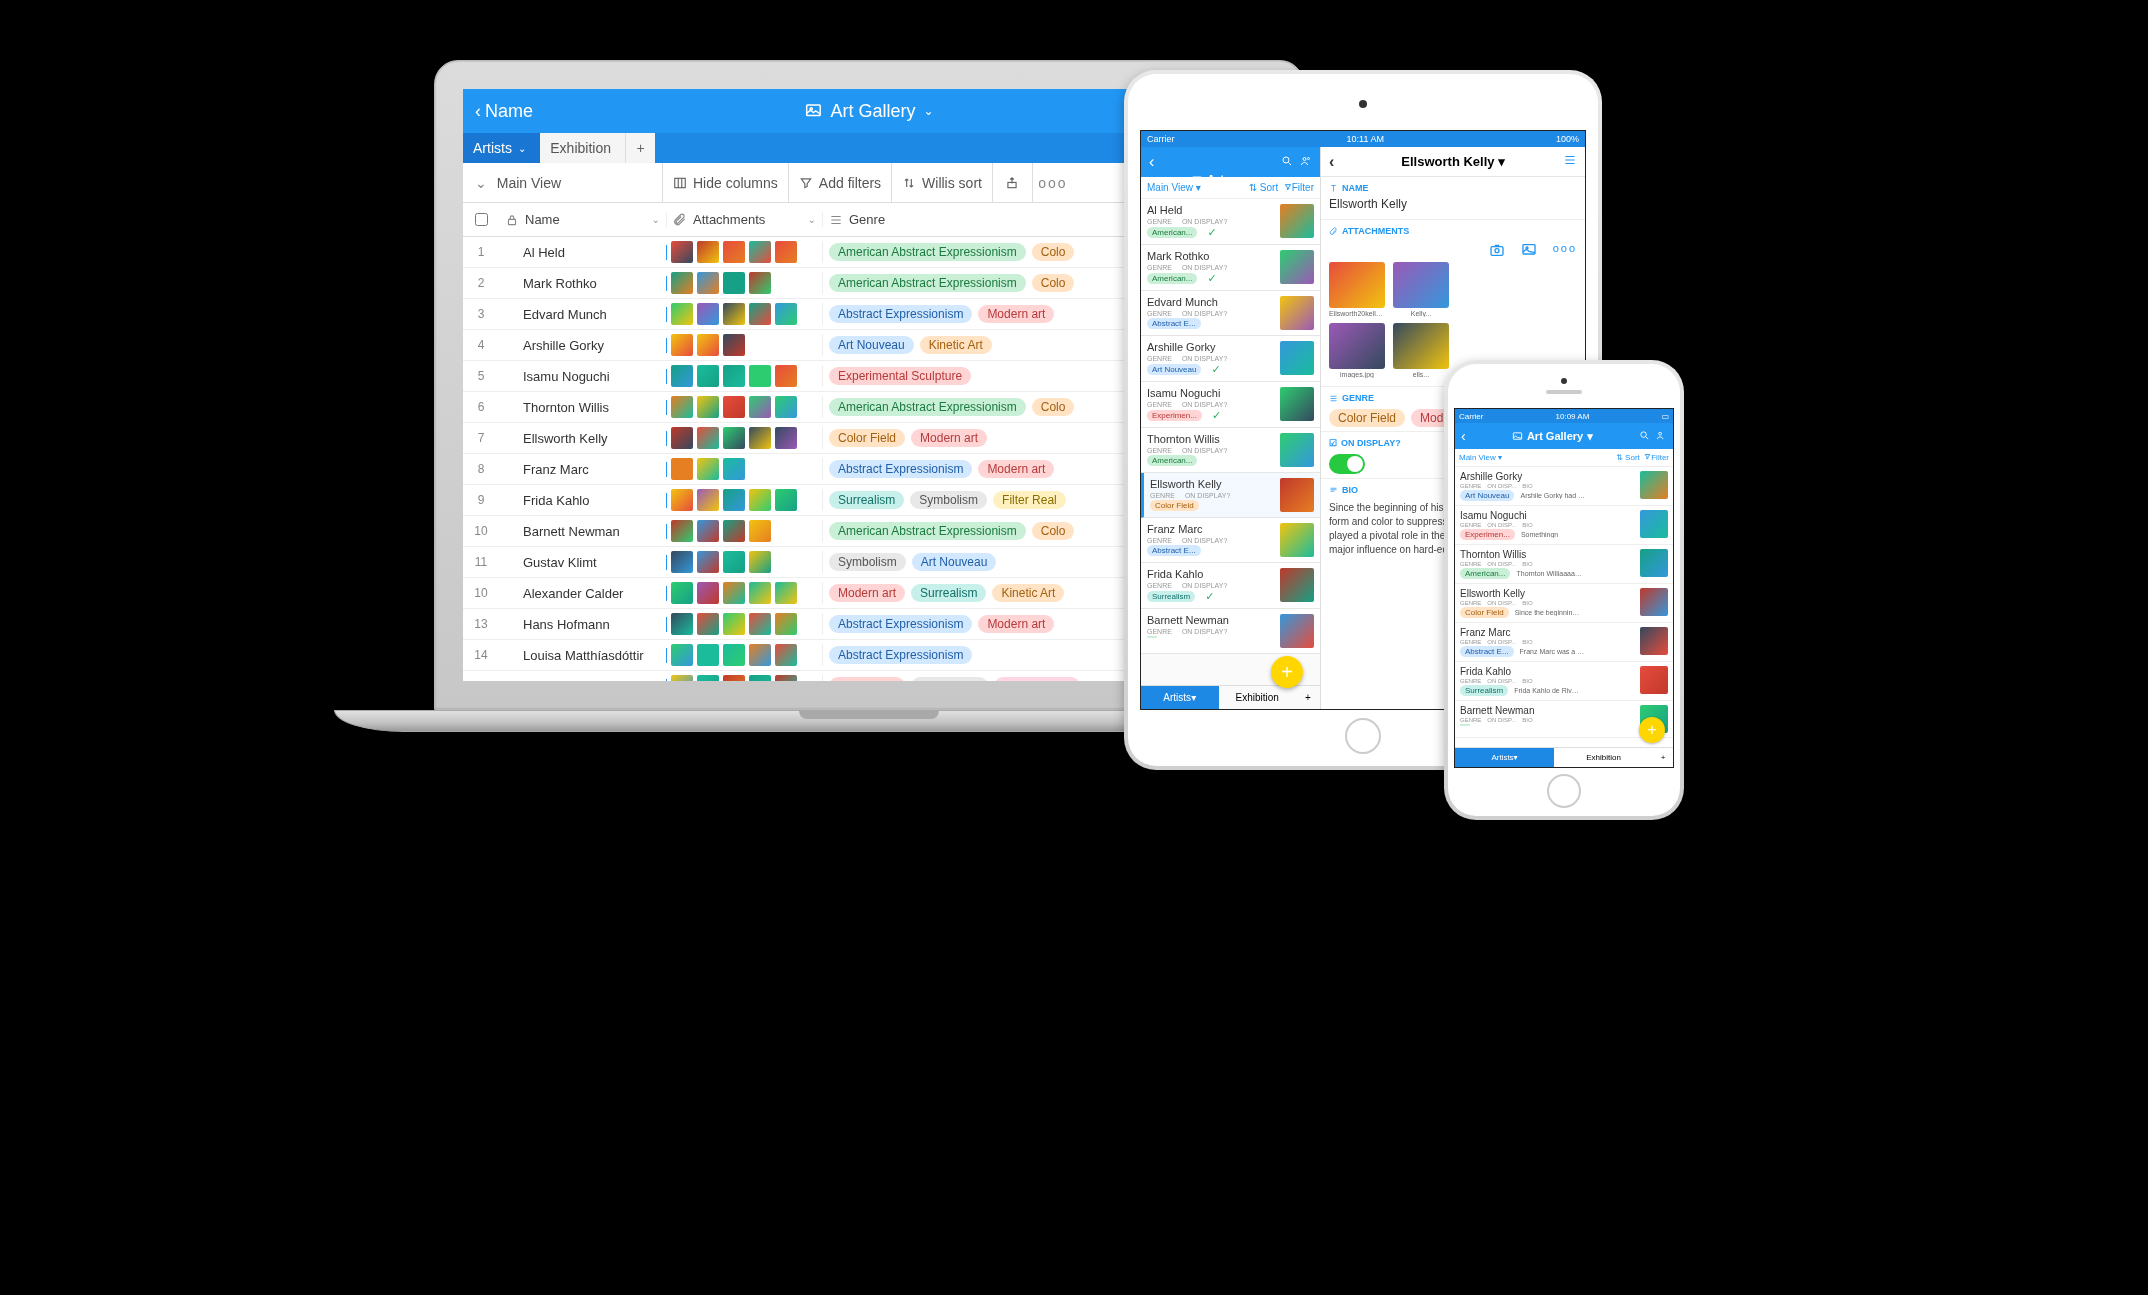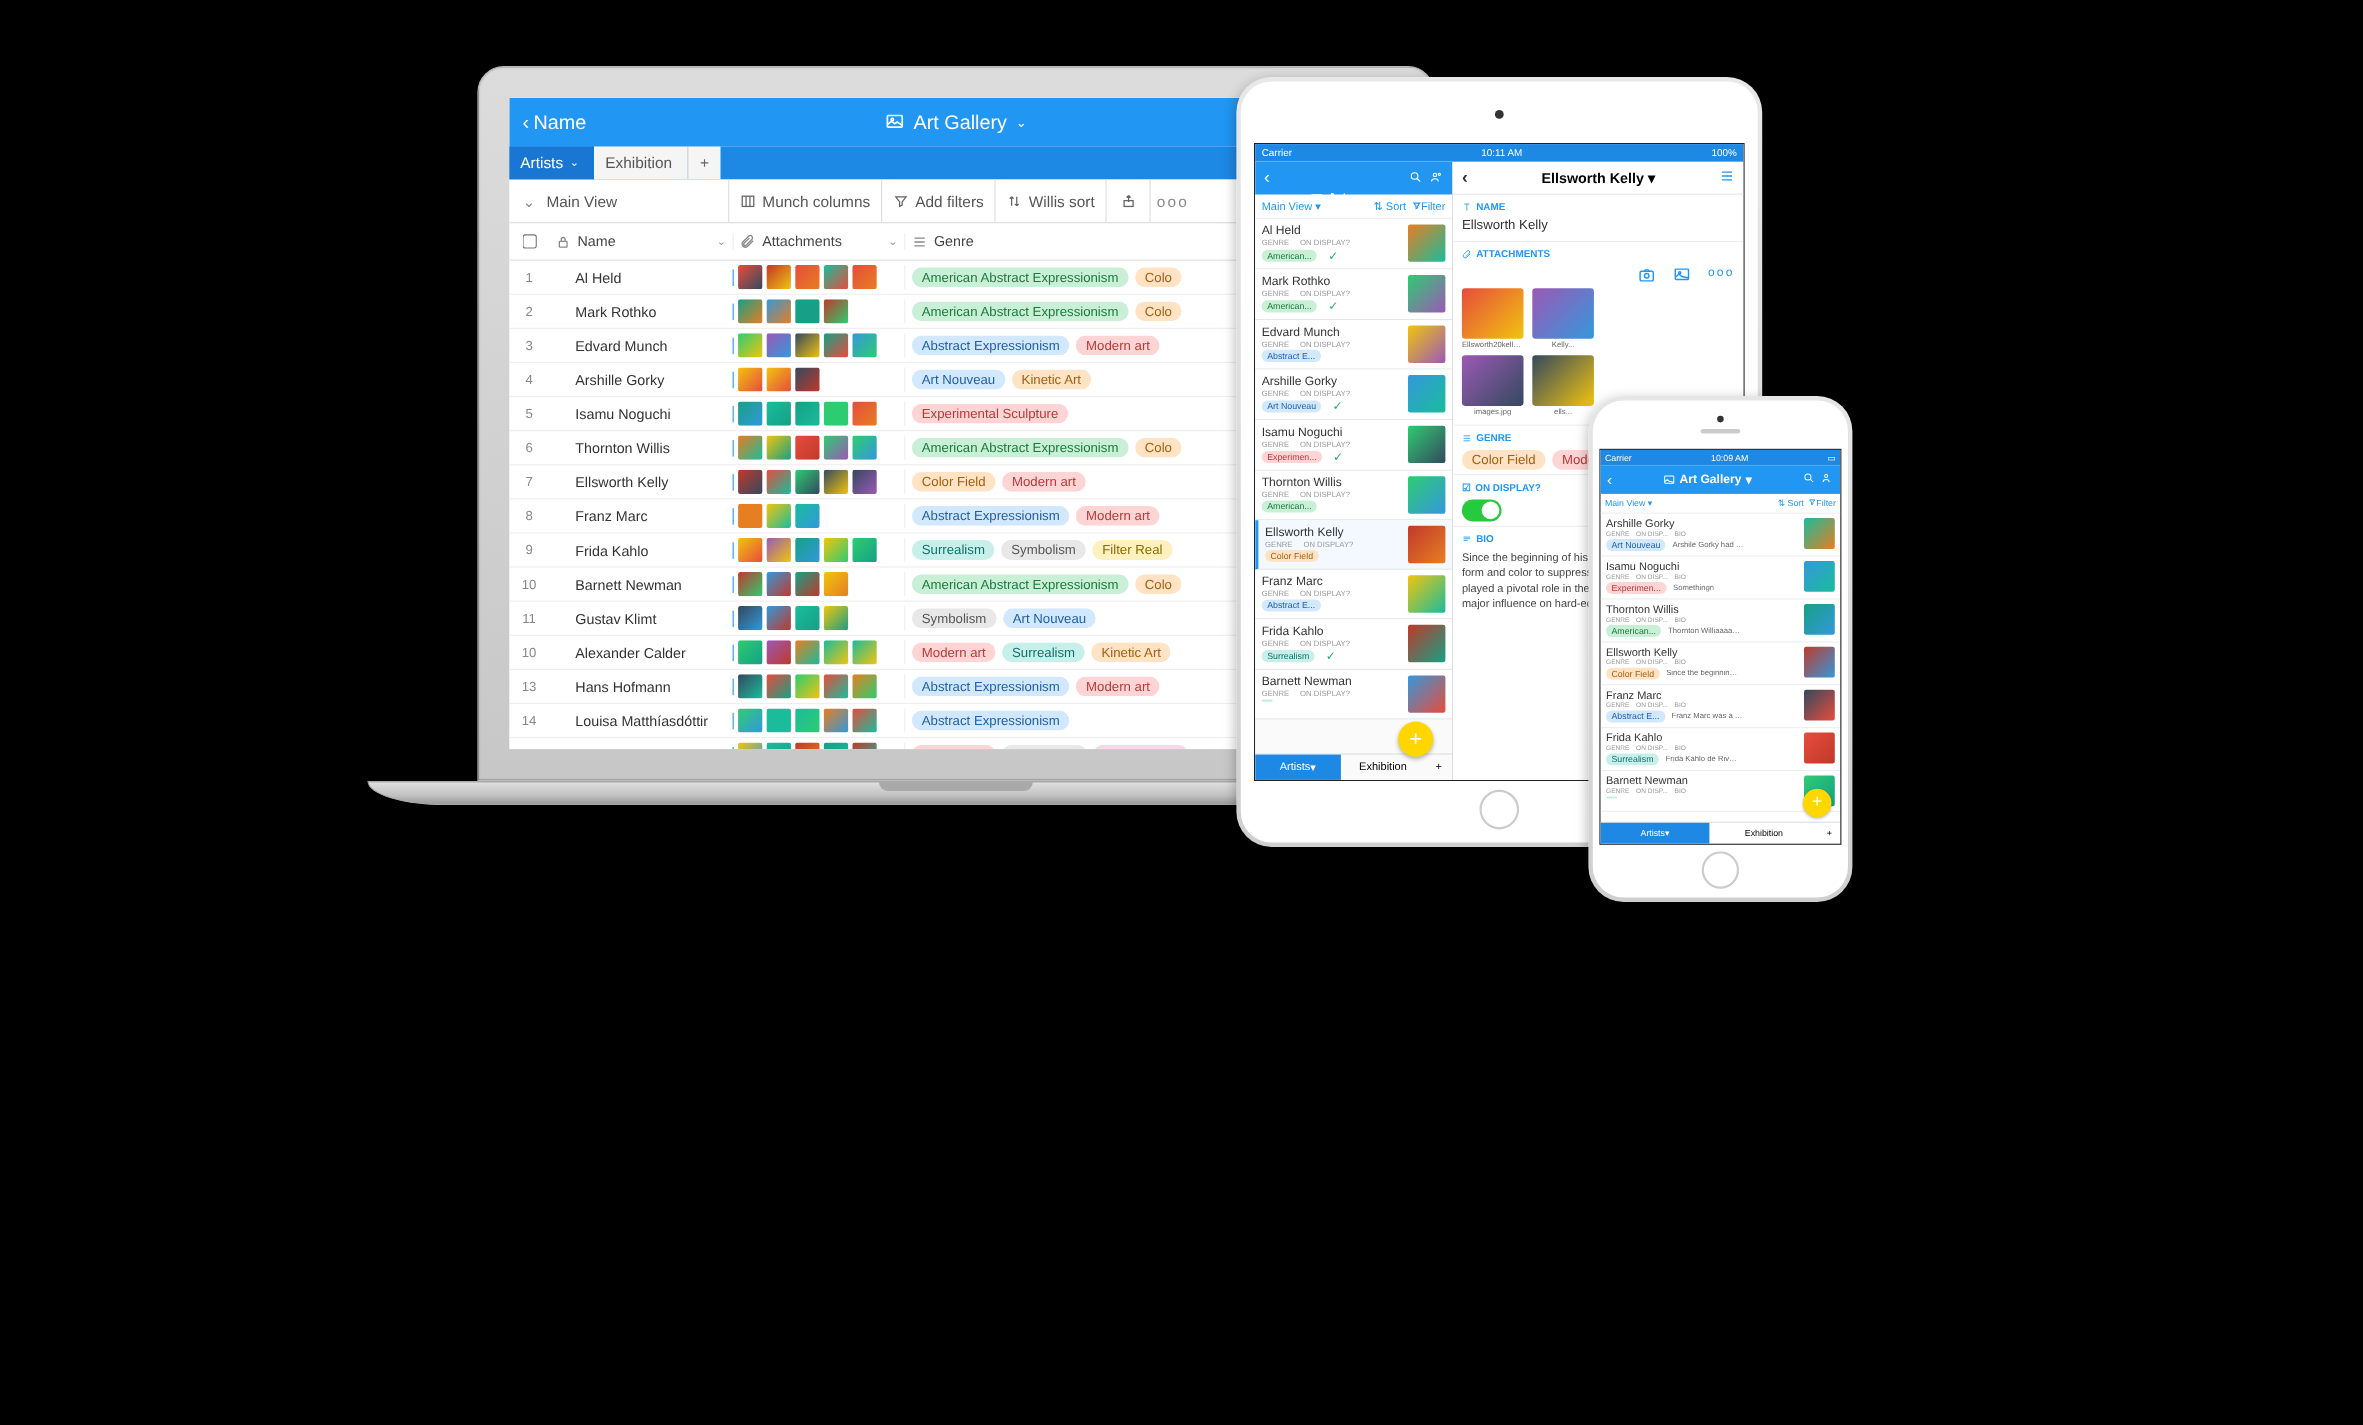--- a/index.html
+++ b/index.html
@@ -151,21 +151,21 @@
         <div class="lp-toolbar">
           <div class="lp-view">
             <span style="color:#888;">⌄</span>
             <span>Main View</span>
           </div>
           <div class="lp-tbtn">
             <svg class="icon-sm" viewBox="0 0 24 24" fill="none" stroke="#666" stroke-width="2">
                 <rect x="3" y="4" width="18" height="16"></rect>
                 <path d="M9 4v16M15 4v16"></path>
               </svg>
-            <span>Munch columns</span>
+            <span>Hide columns</span>
           </div>
           <div class="lp-tbtn">
             <svg class="icon-sm" viewBox="0 0 24 24" fill="none" stroke="#666" stroke-width="2">
                 <path d="M4 5h16l-6 8v5l-4 2v-7z"></path>
               </svg>
             <span>Add filters</span>
           </div>
           <div class="lp-tbtn">
             <svg class="icon-sm" viewBox="0 0 24 24" fill="none" stroke="#666" stroke-width="2">
                 <path d="M8 5v14M8 5l-3 3M8 5l3 3M16 19V5M16 19l-3-3M16 19l3-3"></path>

